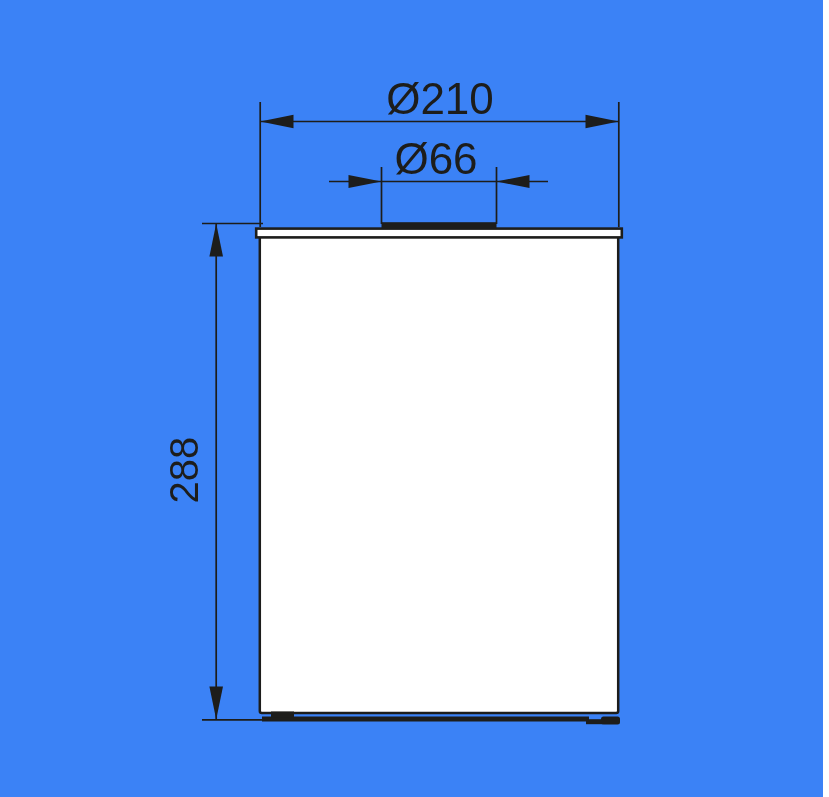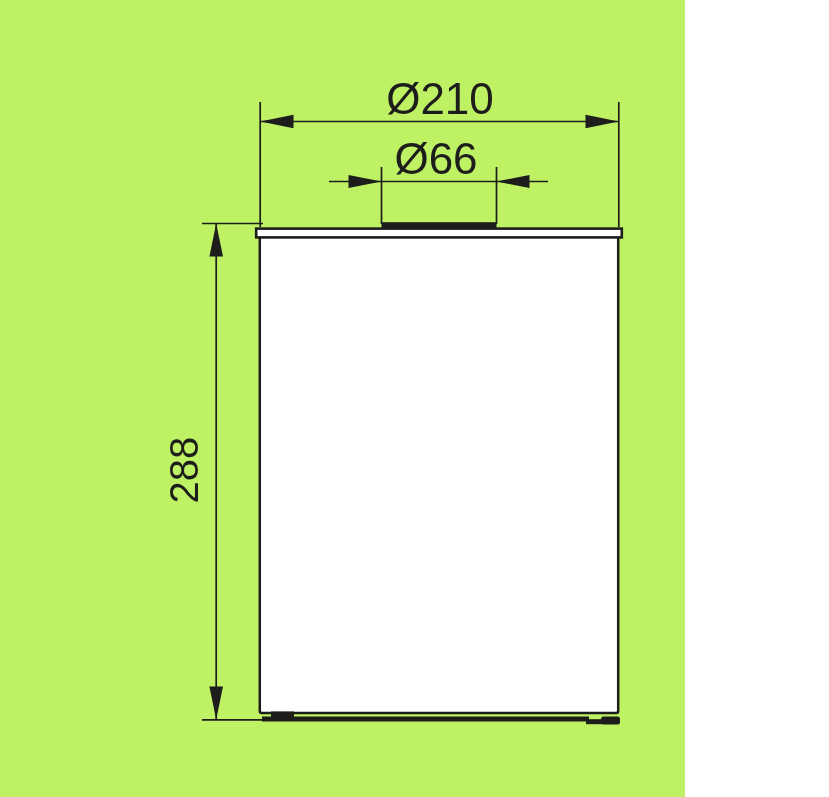--- a/index.html
+++ b/index.html
@@ -2,23 +2,23 @@
 <html><head>
 <meta charset="utf-8">
 <style>
   html, body {
     margin: 0;
     padding: 0;
     background: #ffffff;
   }
   .canvas {
     position: relative;
-    width: 685px;
+    width: 823px;
     height: 797px;
-    background: #bef264;
+    background: #3b82f6;
     overflow: hidden;
   }
   svg {
     display: block;
   }
   .ink-line {
     fill: none;
     stroke: #1d1d1b;
     stroke-linecap: butt;
   }

